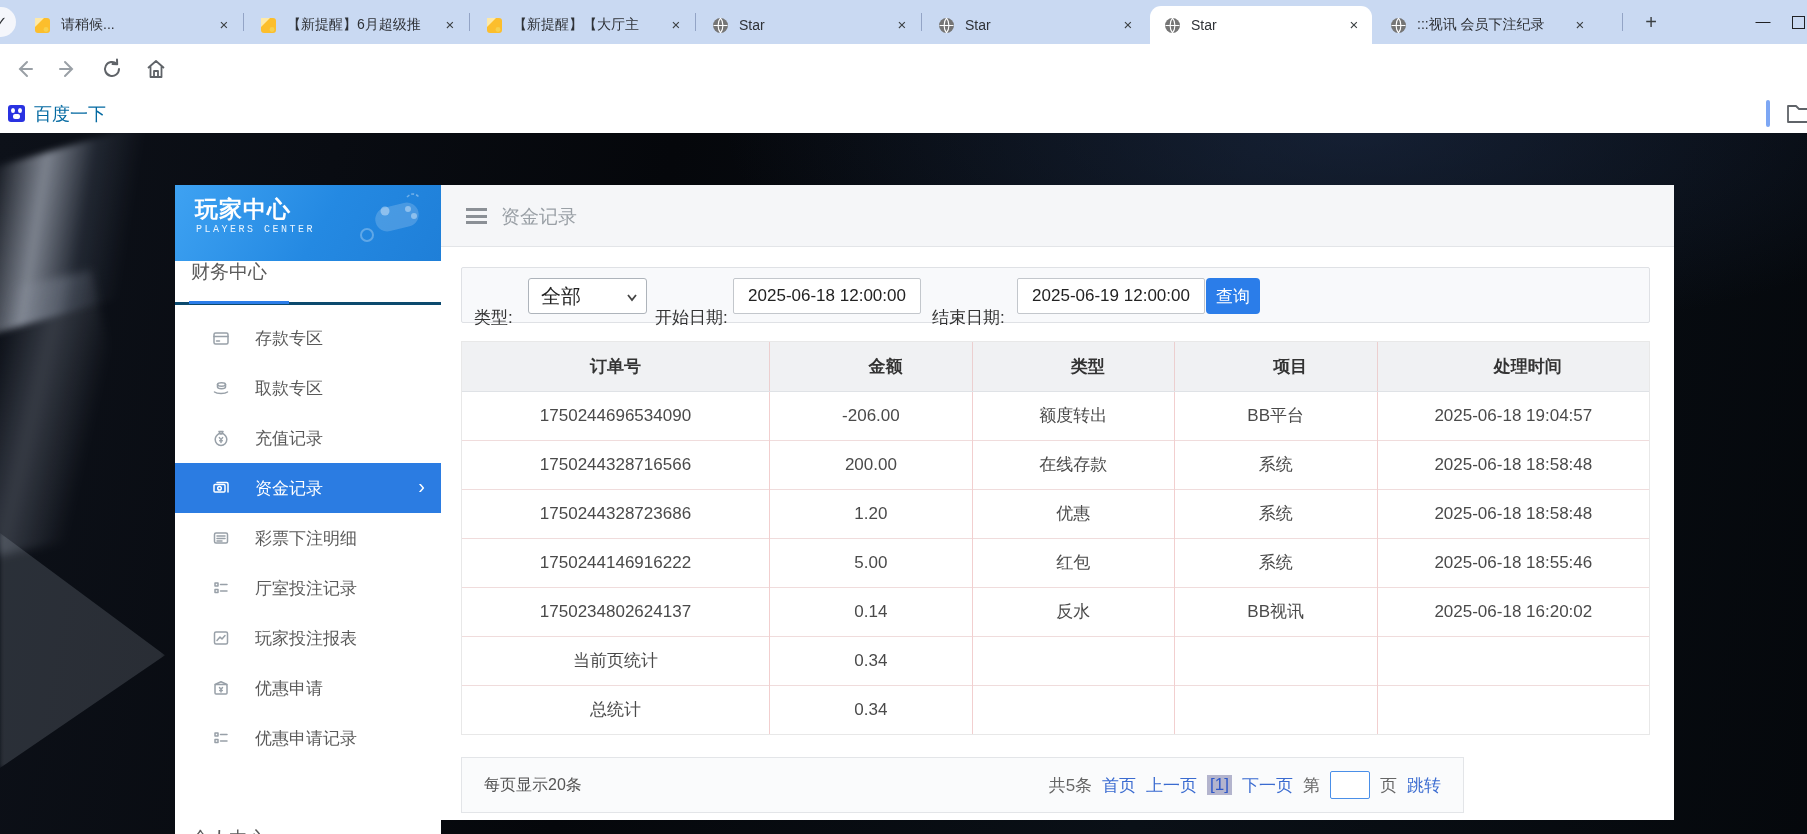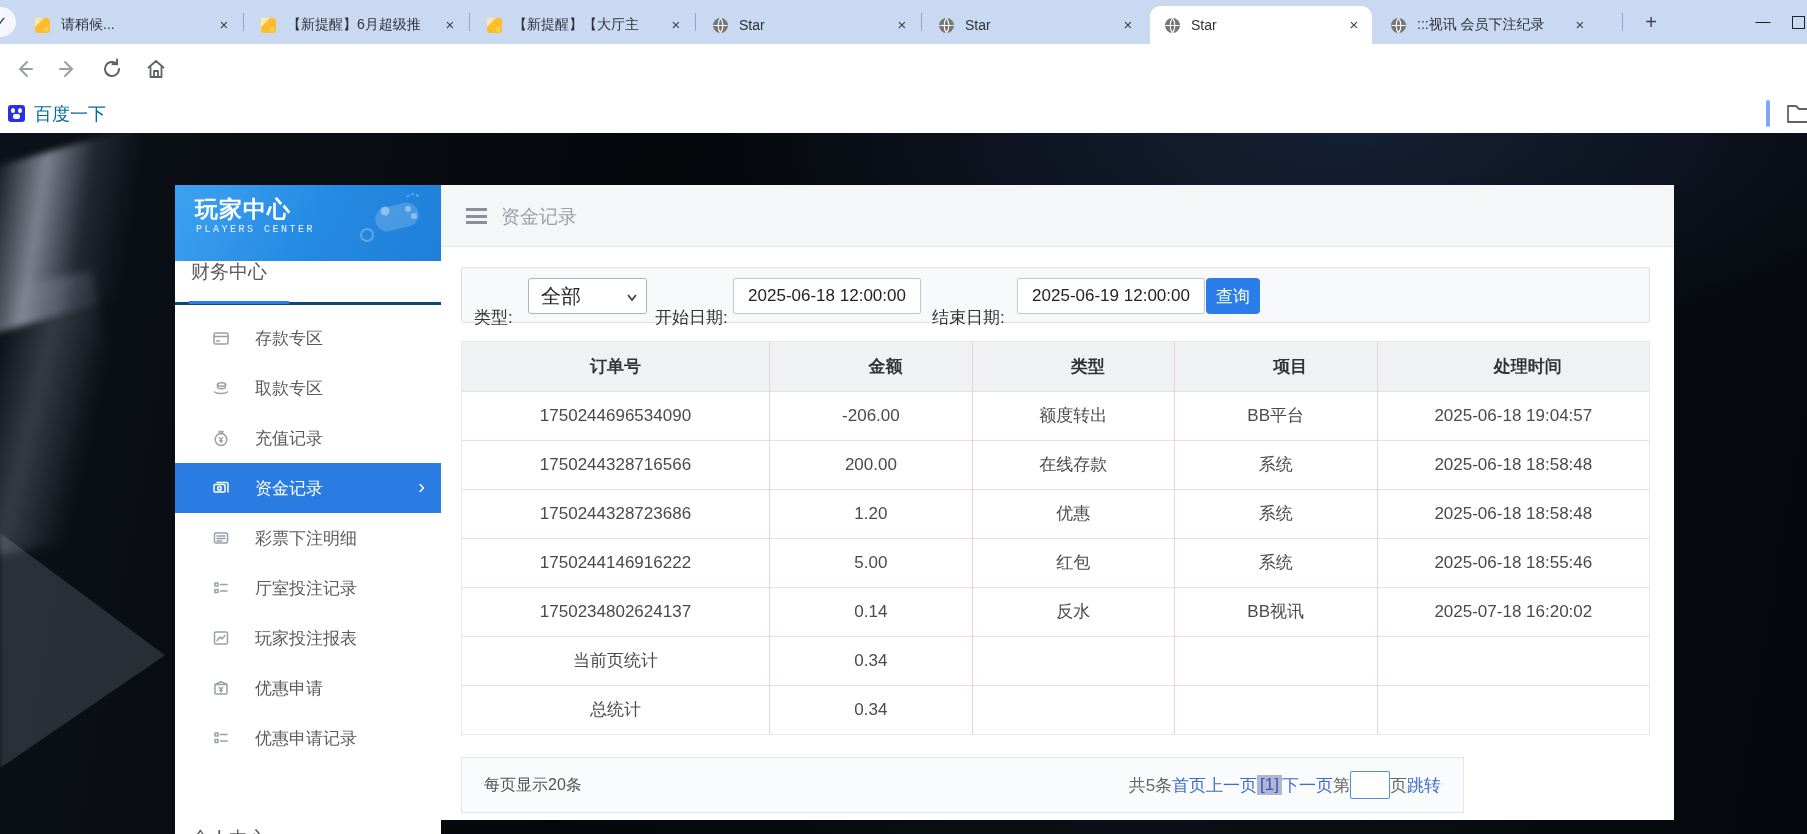--- a/index.html
+++ b/index.html
@@ -102,21 +102,21 @@
       border-bottom:1px solid #dfe2e6; text-align:center; }
   thead th + th { border-left:1px solid #eccfcf;padding-left:29px; }
   tbody td { height:49px; font-size:17px; color:#4a4a4a; text-align:center; border-top:1px solid #f0dcdc; }
   tbody tr:first-child td { border-top:none; }
   tbody td + td { border-left:1px solid #f2cfcf; }
 
   
   .pager { position:absolute; left:20px; top:572px; width:1003px; height:56px; background:#fafbfc;
       border:1px solid #e3e5e8; display:flex; align-items:center; padding:0 22px; }
   .pg-size { font-size:16px; color:#555; }
-  .pg-right { margin-left:auto; display:flex; align-items:center; gap:0; font-size:17px; }
+  .pg-right { margin-left:auto; display:flex; align-items:center; gap:10px; font-size:17px; }
   .pg-total { color:#666; }
   .pg-link { color:#3a6bd0; cursor:pointer; }
   .pg-current { color:#2f58c8; background:#b3b4cd; padding:0 3px; }
   .pg-word { color:#666; }
   .pg-input { width:40px; height:28px; border:1.5px solid #4a8fe8; border-radius:2px; background:#fff; font-family:inherit; }
 </style>
 </head>
 <body>
 
 <div class="screen">
@@ -446,21 +446,21 @@
                 <td>5.00</td>
                 <td>红包</td>
                 <td>系统</td>
                 <td>2025-06-18 18:55:46</td>
             </tr>
             <tr>
               <td>1750234802624137</td>
                 <td>0.14</td>
                 <td>反水</td>
                 <td>BB视讯</td>
-                <td>2025-07-18 16:20:02</td>
+                <td>2025-06-18 16:20:02</td>
             </tr>
             <tr>
               <td>当前页统计</td>
                 <td>0.34</td>
                 <td></td>
                 <td></td>
                 <td></td>
             </tr>
             <tr>
               <td>总统计</td>

